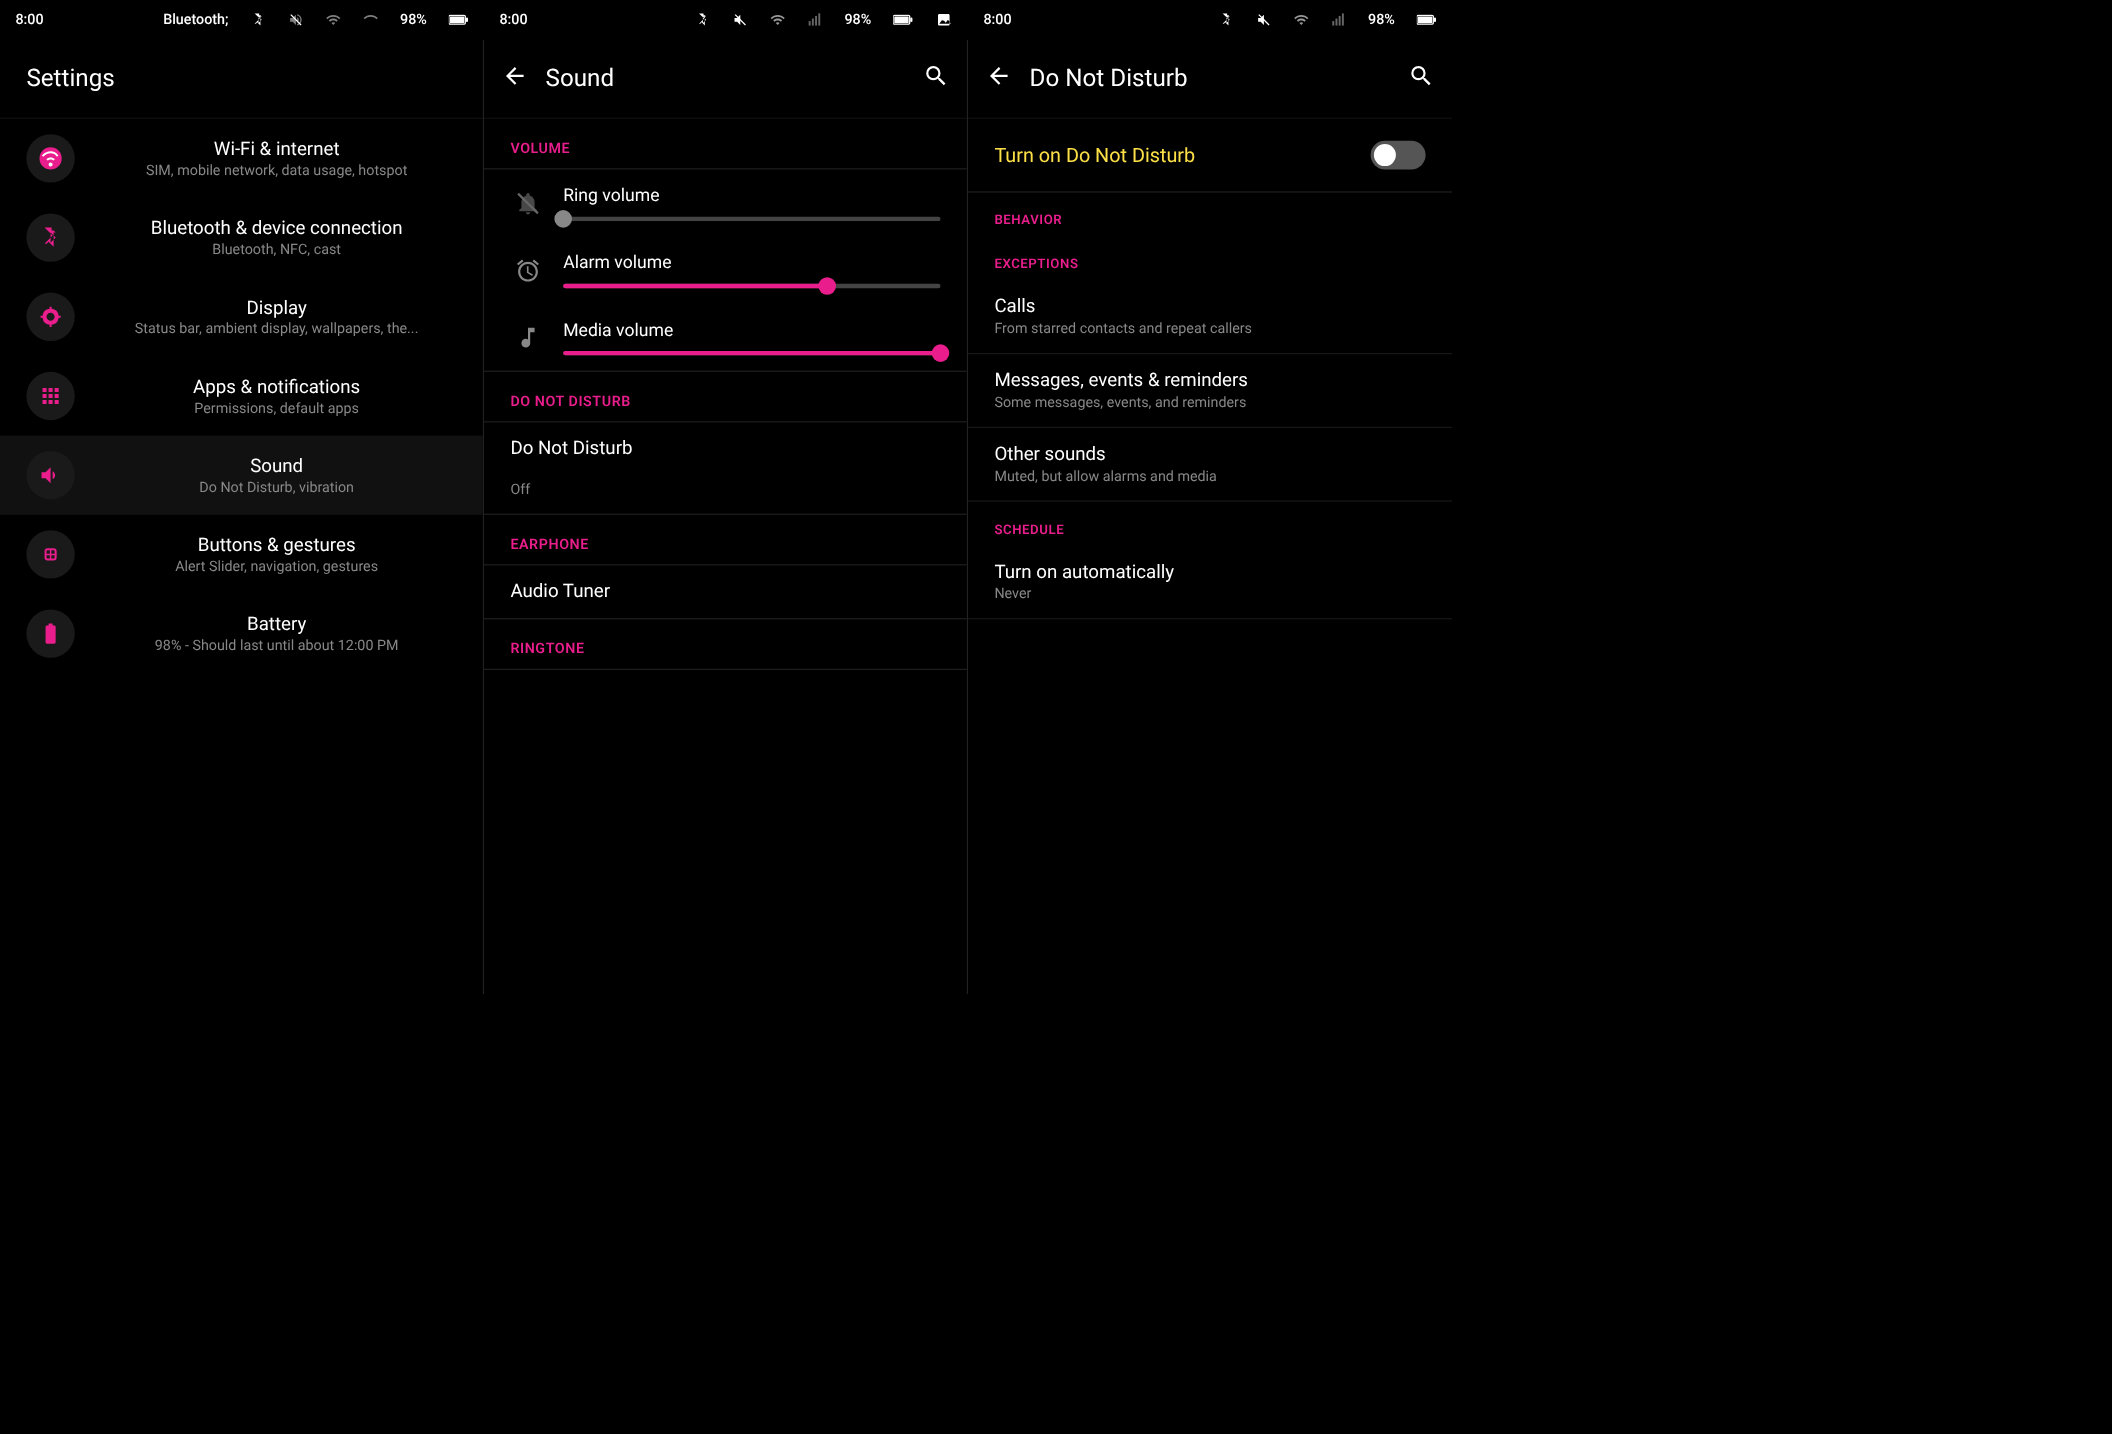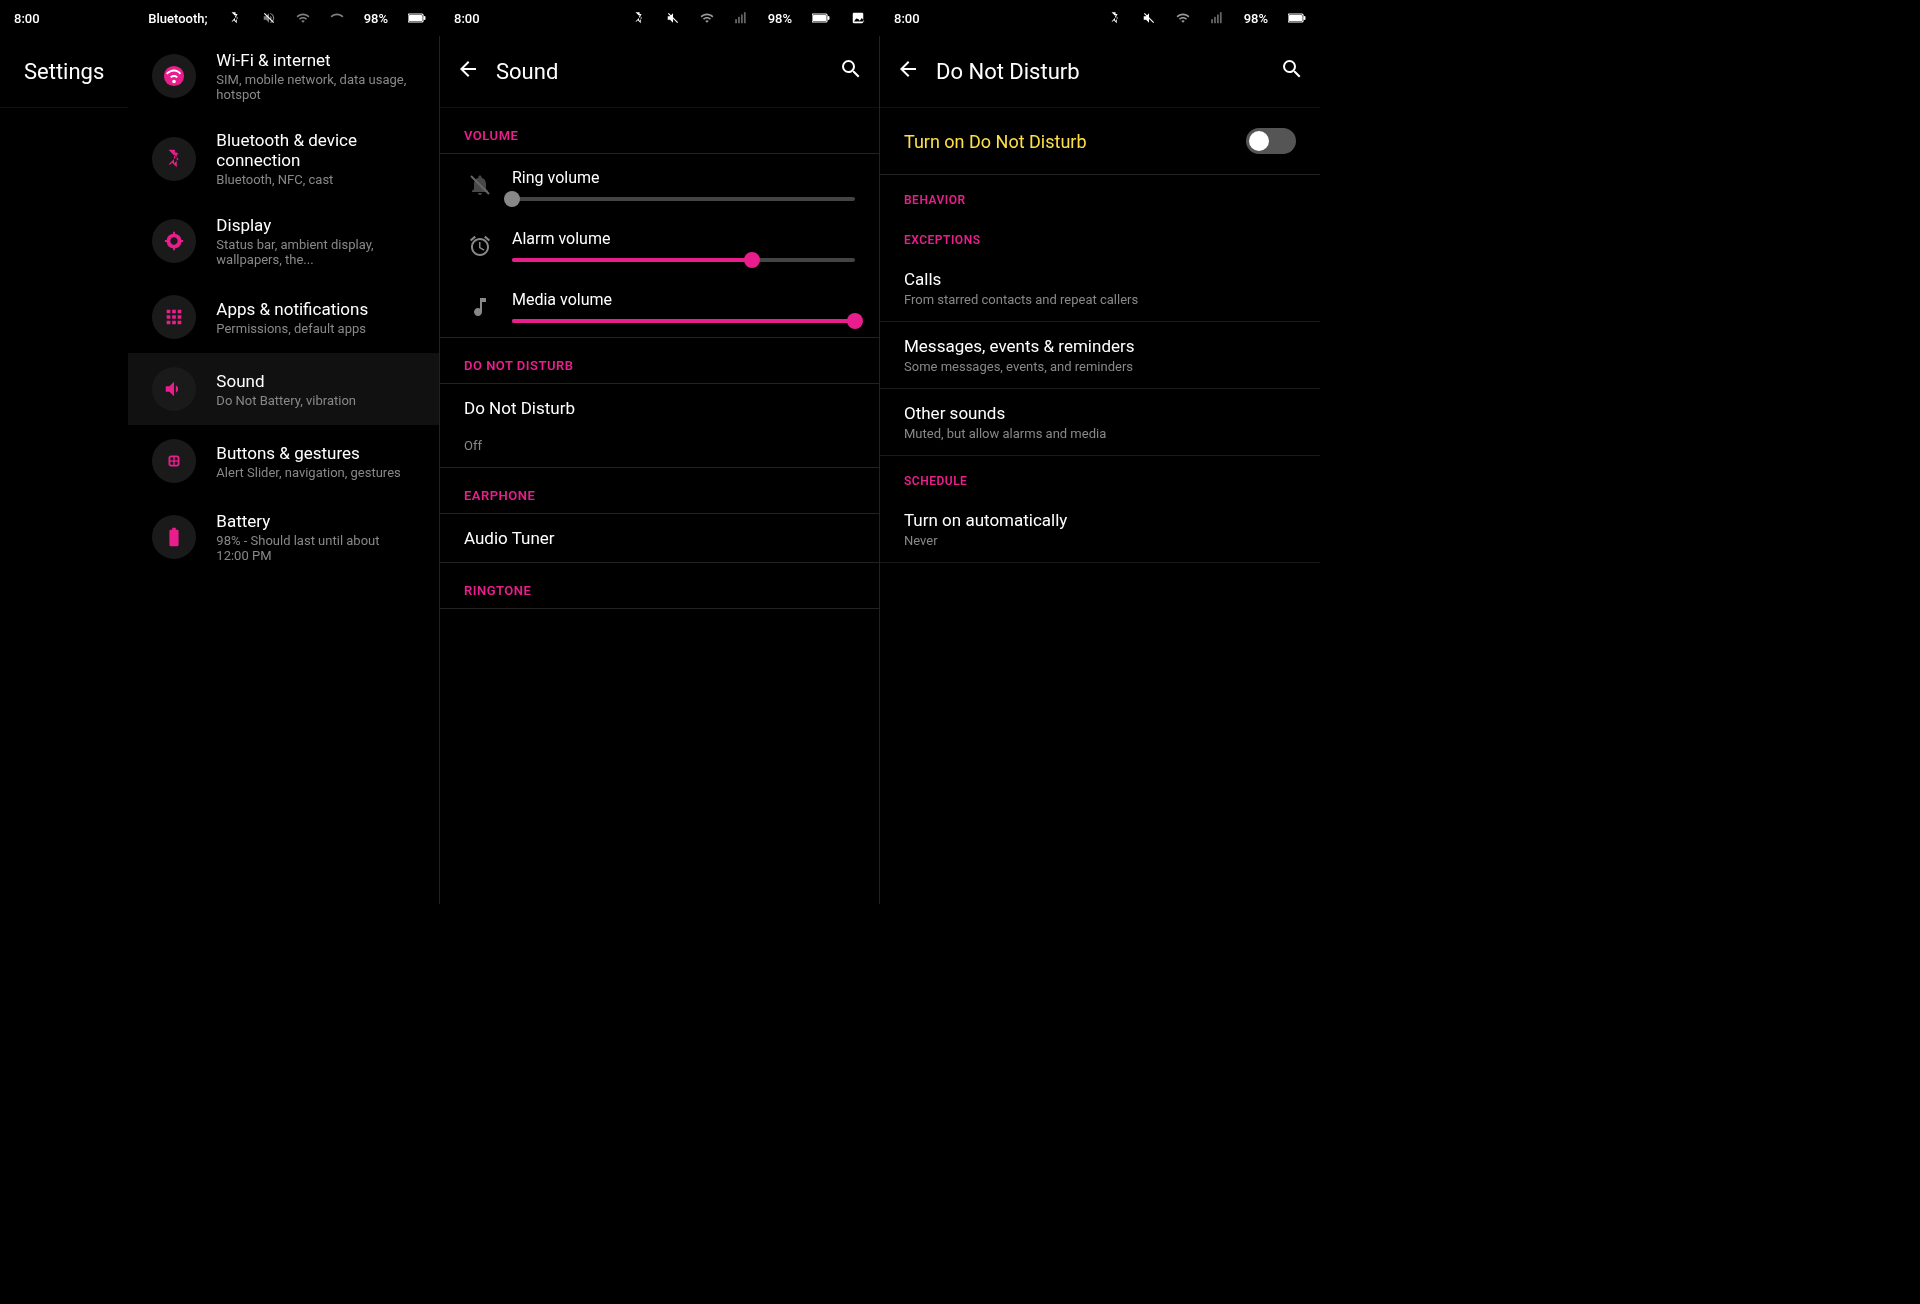--- a/index.html
+++ b/index.html
@@ -40,21 +40,21 @@
       display: flex;
       flex: 1;
       overflow: hidden;
     }
 
     
     .panel-settings {
       width: 440px;
       border-right: 1px solid #222;
       display: flex;
-      flex-direction: row;
+      flex-direction: column;
       overflow: hidden;
     }
 
     
     .panel-sound {
       width: 440px;
       border-right: 1px solid #222;
       display: flex;
       flex-direction: column;
       overflow: hidden;
@@ -122,20 +122,21 @@
       align-items: center;
       justify-content: center;
       flex-shrink: 0;
     }
     .settings-item-icon svg {
       width: 22px;
       height: 22px;
     }
     .settings-item-text {
       flex: 1;
+      text-align: center;
     }
     .settings-item-title {
       font-size: 17px;
       font-weight: 400;
       color: #fff;
     }
     .settings-item-subtitle {
       font-size: 13px;
       color: #888;
       margin-top: 2px;
@@ -441,21 +442,21 @@
 
       <div class="settings-item" style="background:#111;">
         <div class="settings-item-icon">
           <svg width="22" height="22" viewBox="0 0 24 24">
             <circle cx="12" cy="12" r="11" fill="#1a1a1a"></circle>
             <path d="M3 9v6h4l5 5V4L7 9H3zm13.5 3c0-1.77-1.02-3.29-2.5-4.03v8.05c1.48-.73 2.5-2.25 2.5-4.02z" fill="#e91e8c"></path>
           </svg>
         </div>
         <div class="settings-item-text">
           <div class="settings-item-title">Sound</div>
-          <div class="settings-item-subtitle">Do Not Battery, vibration</div>
+          <div class="settings-item-subtitle">Do Not Disturb, vibration</div>
         </div>
       </div>
 
       <div class="settings-item">
         <div class="settings-item-icon">
           <svg width="22" height="22" viewBox="0 0 24 24">
             <circle cx="12" cy="12" r="11" fill="#1a1a1a"></circle>
             <rect x="7" y="7" width="10" height="10" rx="2" fill="none" stroke="#e91e8c" stroke-width="2"></rect>
             <line x1="12" y1="7" x2="12" y2="17" stroke="#e91e8c" stroke-width="1.5"></line>
             <line x1="7" y1="12" x2="17" y2="12" stroke="#e91e8c" stroke-width="1.5"></line>

